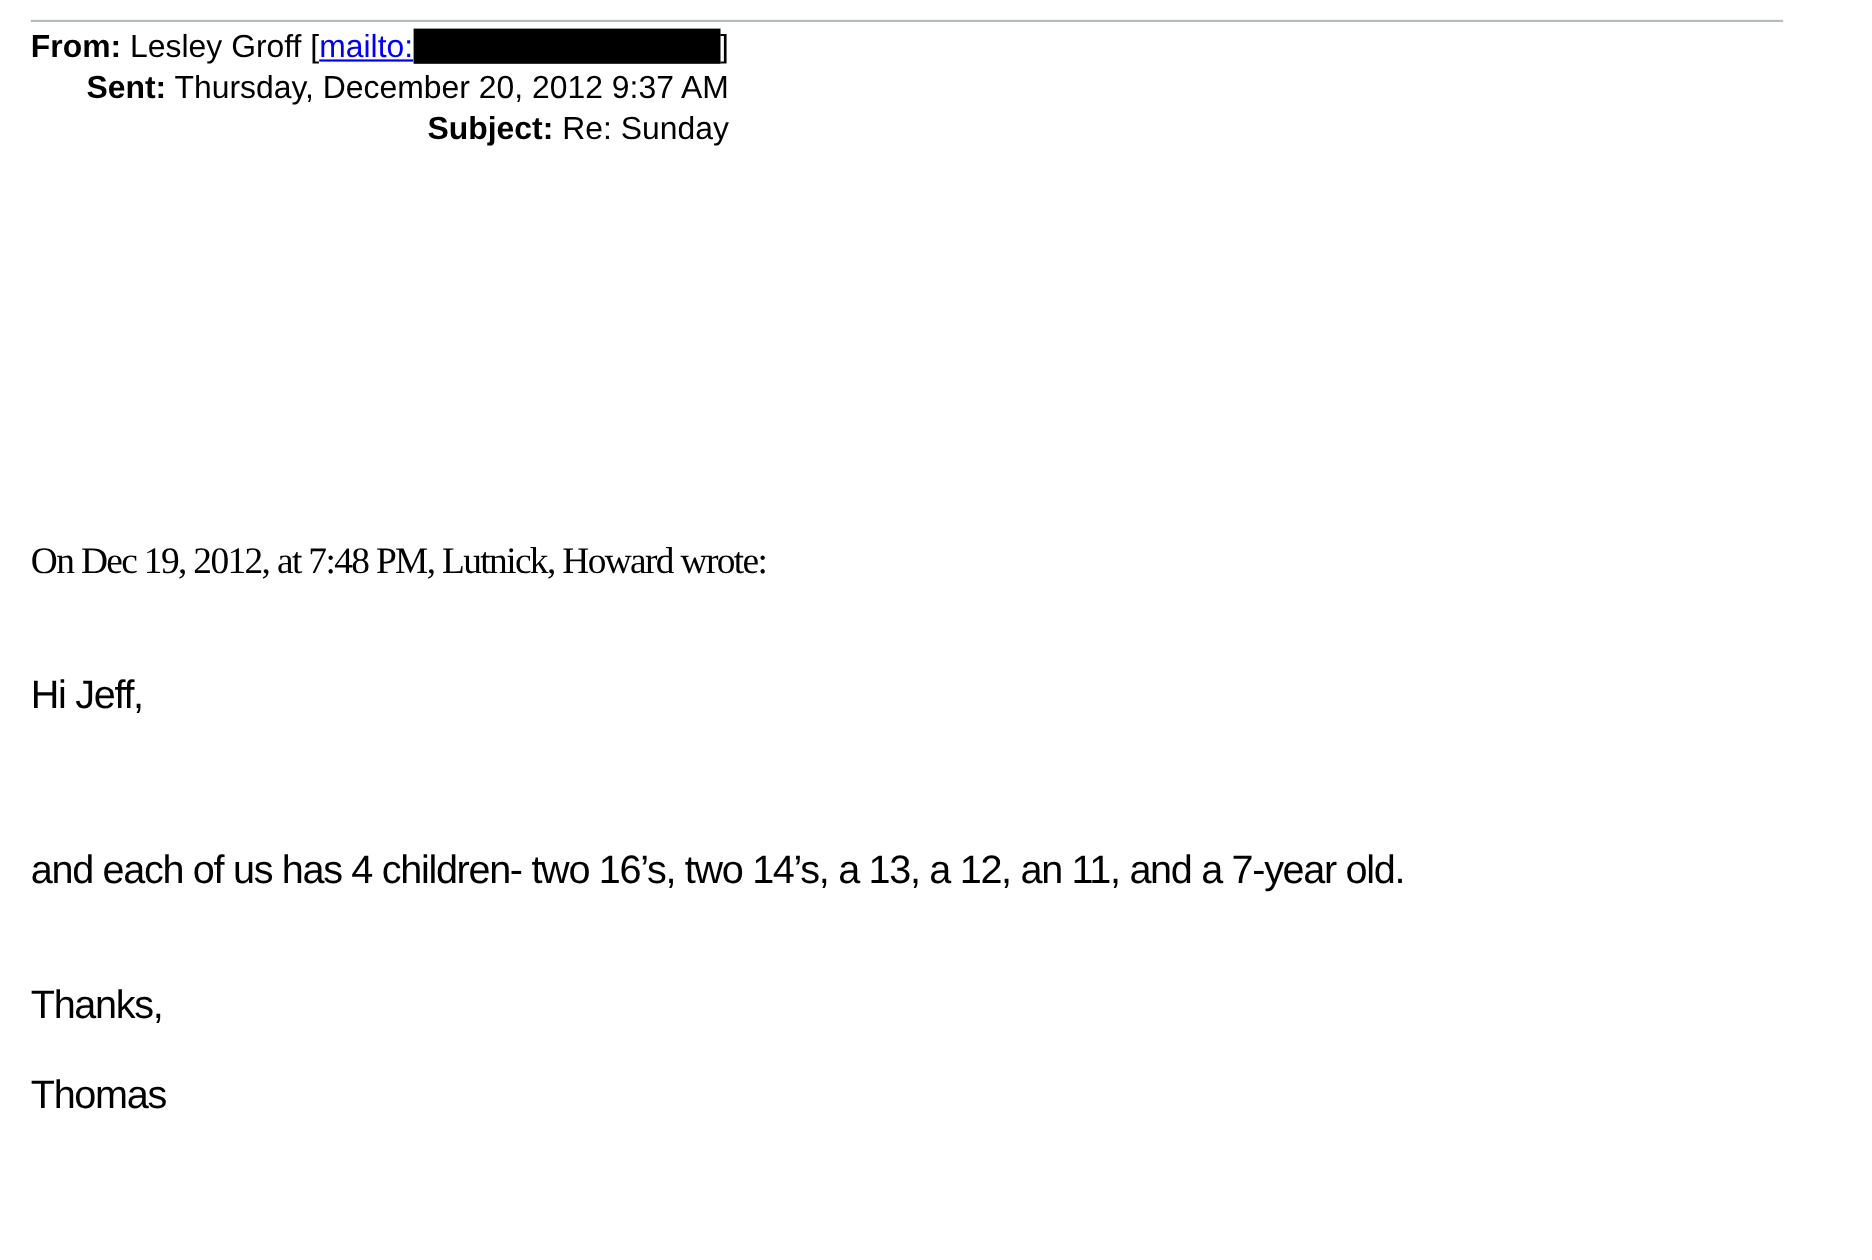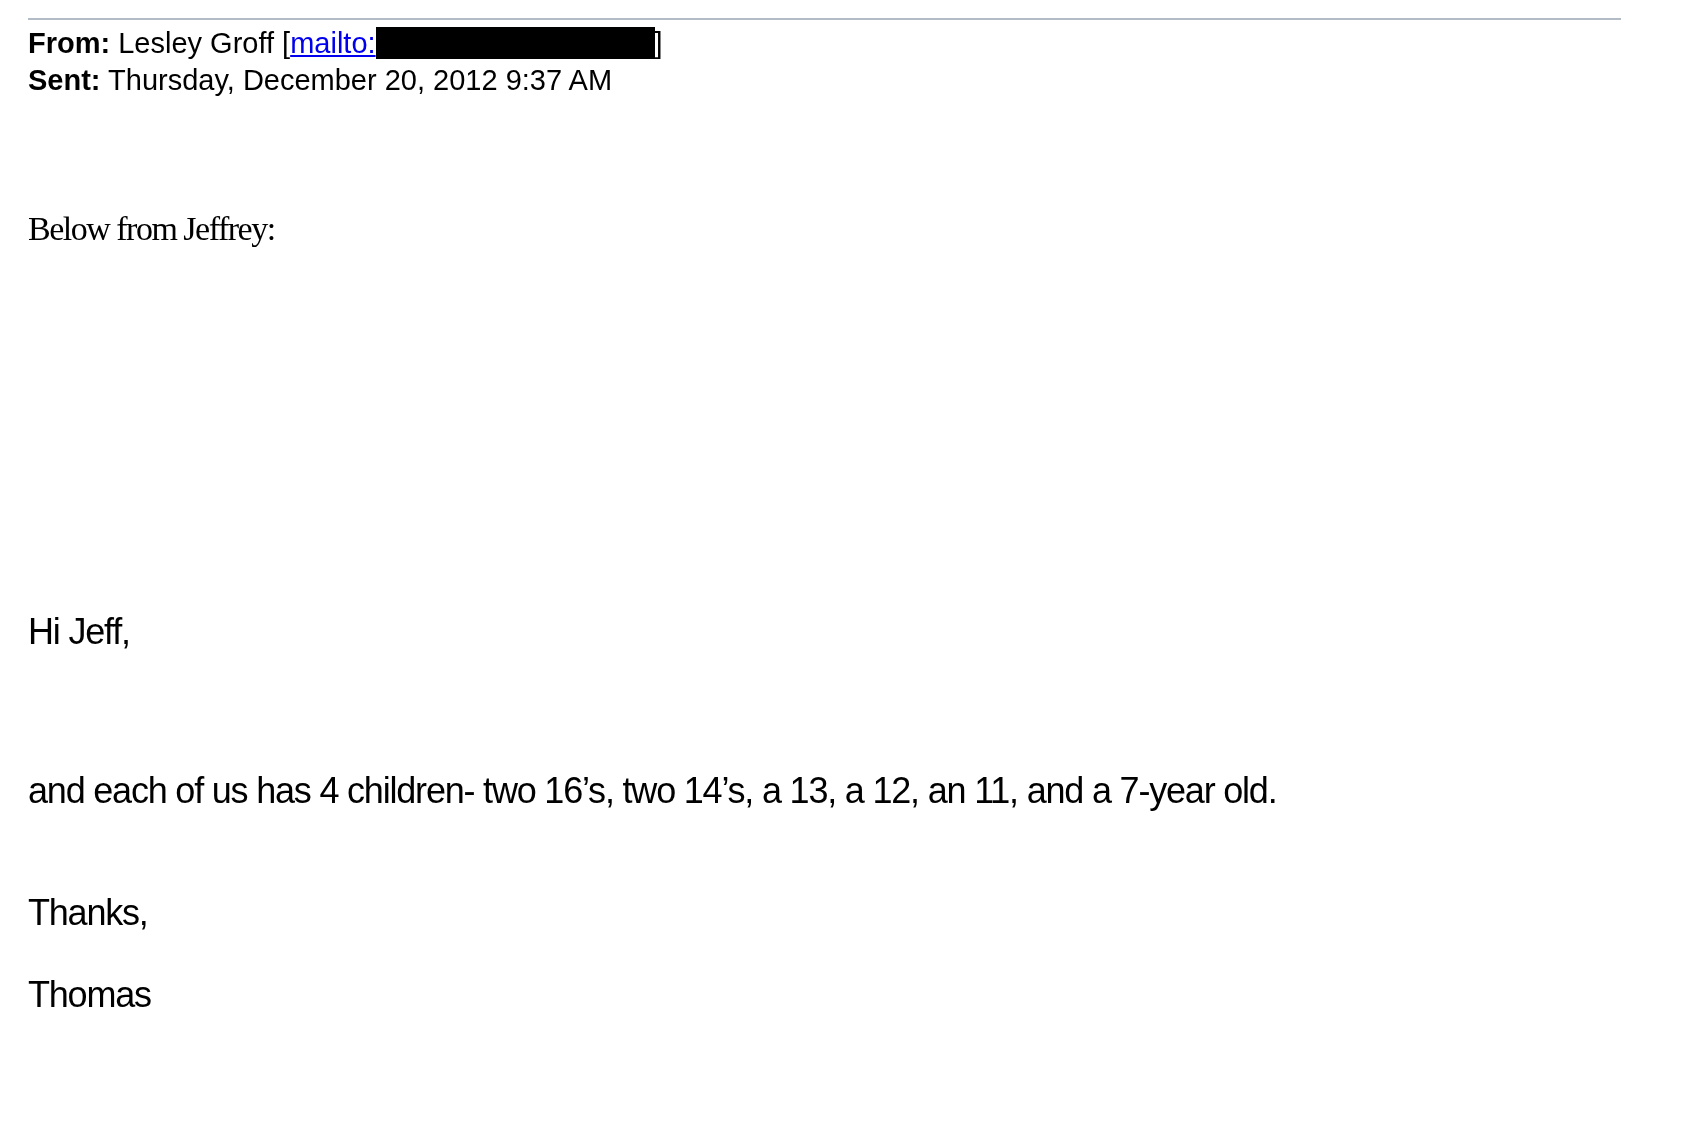--- a/index.html
+++ b/index.html
@@ -3,20 +3,21 @@
 <meta charset="utf-8">
 <style>
   html, body { margin: 0; padding: 0; background: #ffffff; }
   .page {
     position: relative;
     width: 1702px;
     height: 1145px;
     background: #ffffff;
     overflow: hidden;
     color: #000000;
+    text-align: right;
   }
   .divider {
     position: absolute;
     left: 28px;
     top: 18px;
     width: 1593px;
     height: 2px;
     background: #b3bcc6;
   }
   .header {
@@ -72,23 +73,24 @@
 </head>
 <body>
 
 <div class="page">
 
   <div class="divider"></div>
 
   <div class="header">
     <div class="hline"><span class="hlabel">From:</span><span> Lesley Groff </span><span>[</span><a class="mailto-link">mailto:</a><span class="redaction"></span><span>]</span></div>
     <div class="hline"><span class="hlabel">Sent:</span><span> Thursday, December 20, 2012 9:37 AM</span></div>
+    <div class="hline"><span class="hlabel">Subject:</span><span> Re: Sunday</span></div>
   </div>
 
-  <div class="serif-line intro-line">Below from Jeffrey:</div>
+  <div class="serif-line attr-line">On Dec 19, 2012, at 7:48 PM, Lutnick, Howard wrote:</div>
 
   <div class="sans-text greeting">Hi Jeff,</div>
 
   <div class="sans-text paragraph">
     <div>and each of us has 4 children- two 16’s, two 14’s, a 13, a 12, an 11, and a 7-year old.</div>
   </div>
 
   <div class="sans-text closing">Thanks,</div>
   <div class="sans-text signature">Thomas</div>
 

